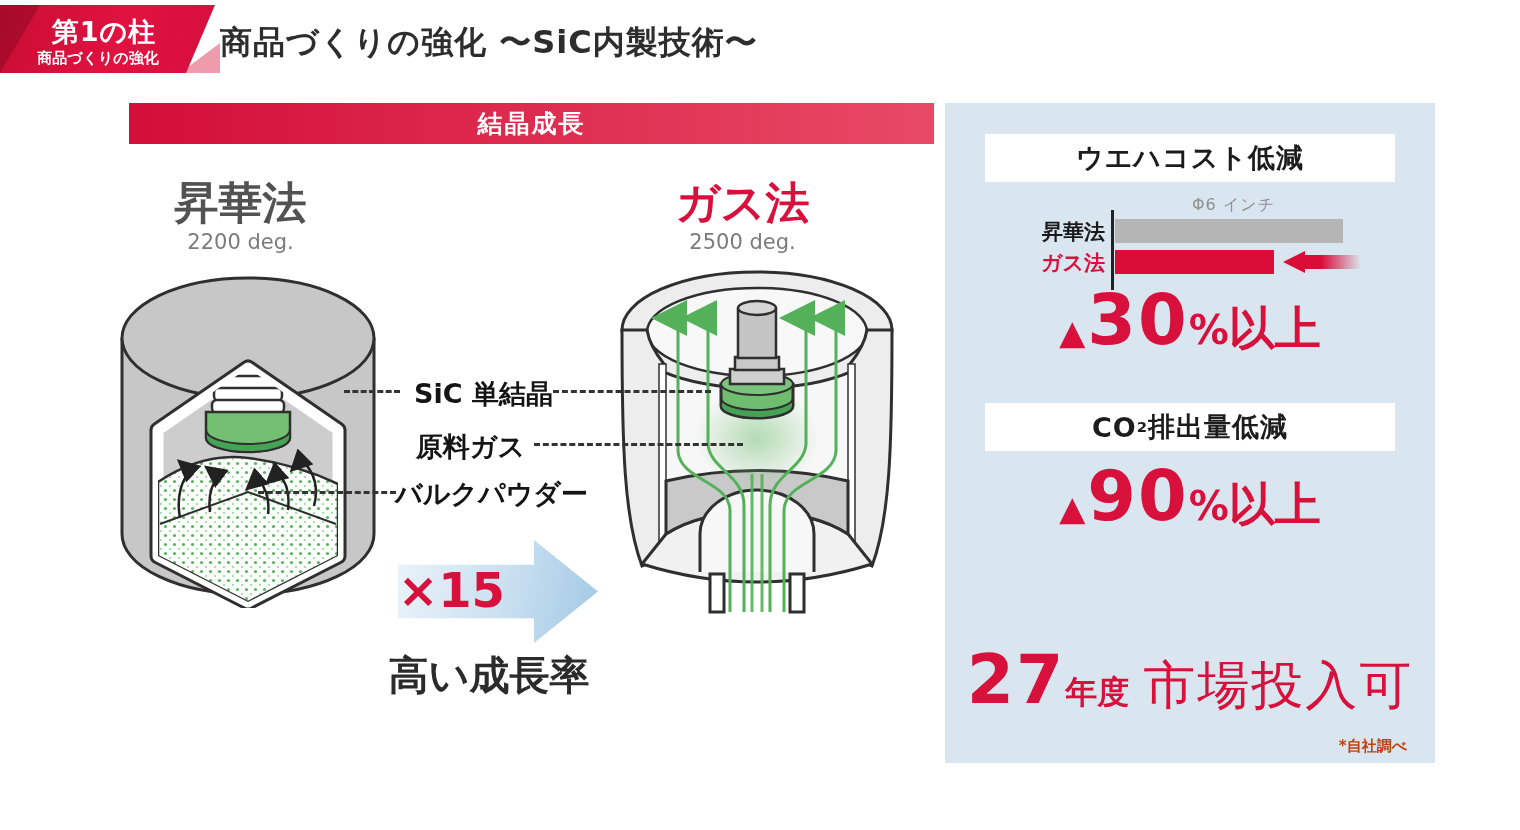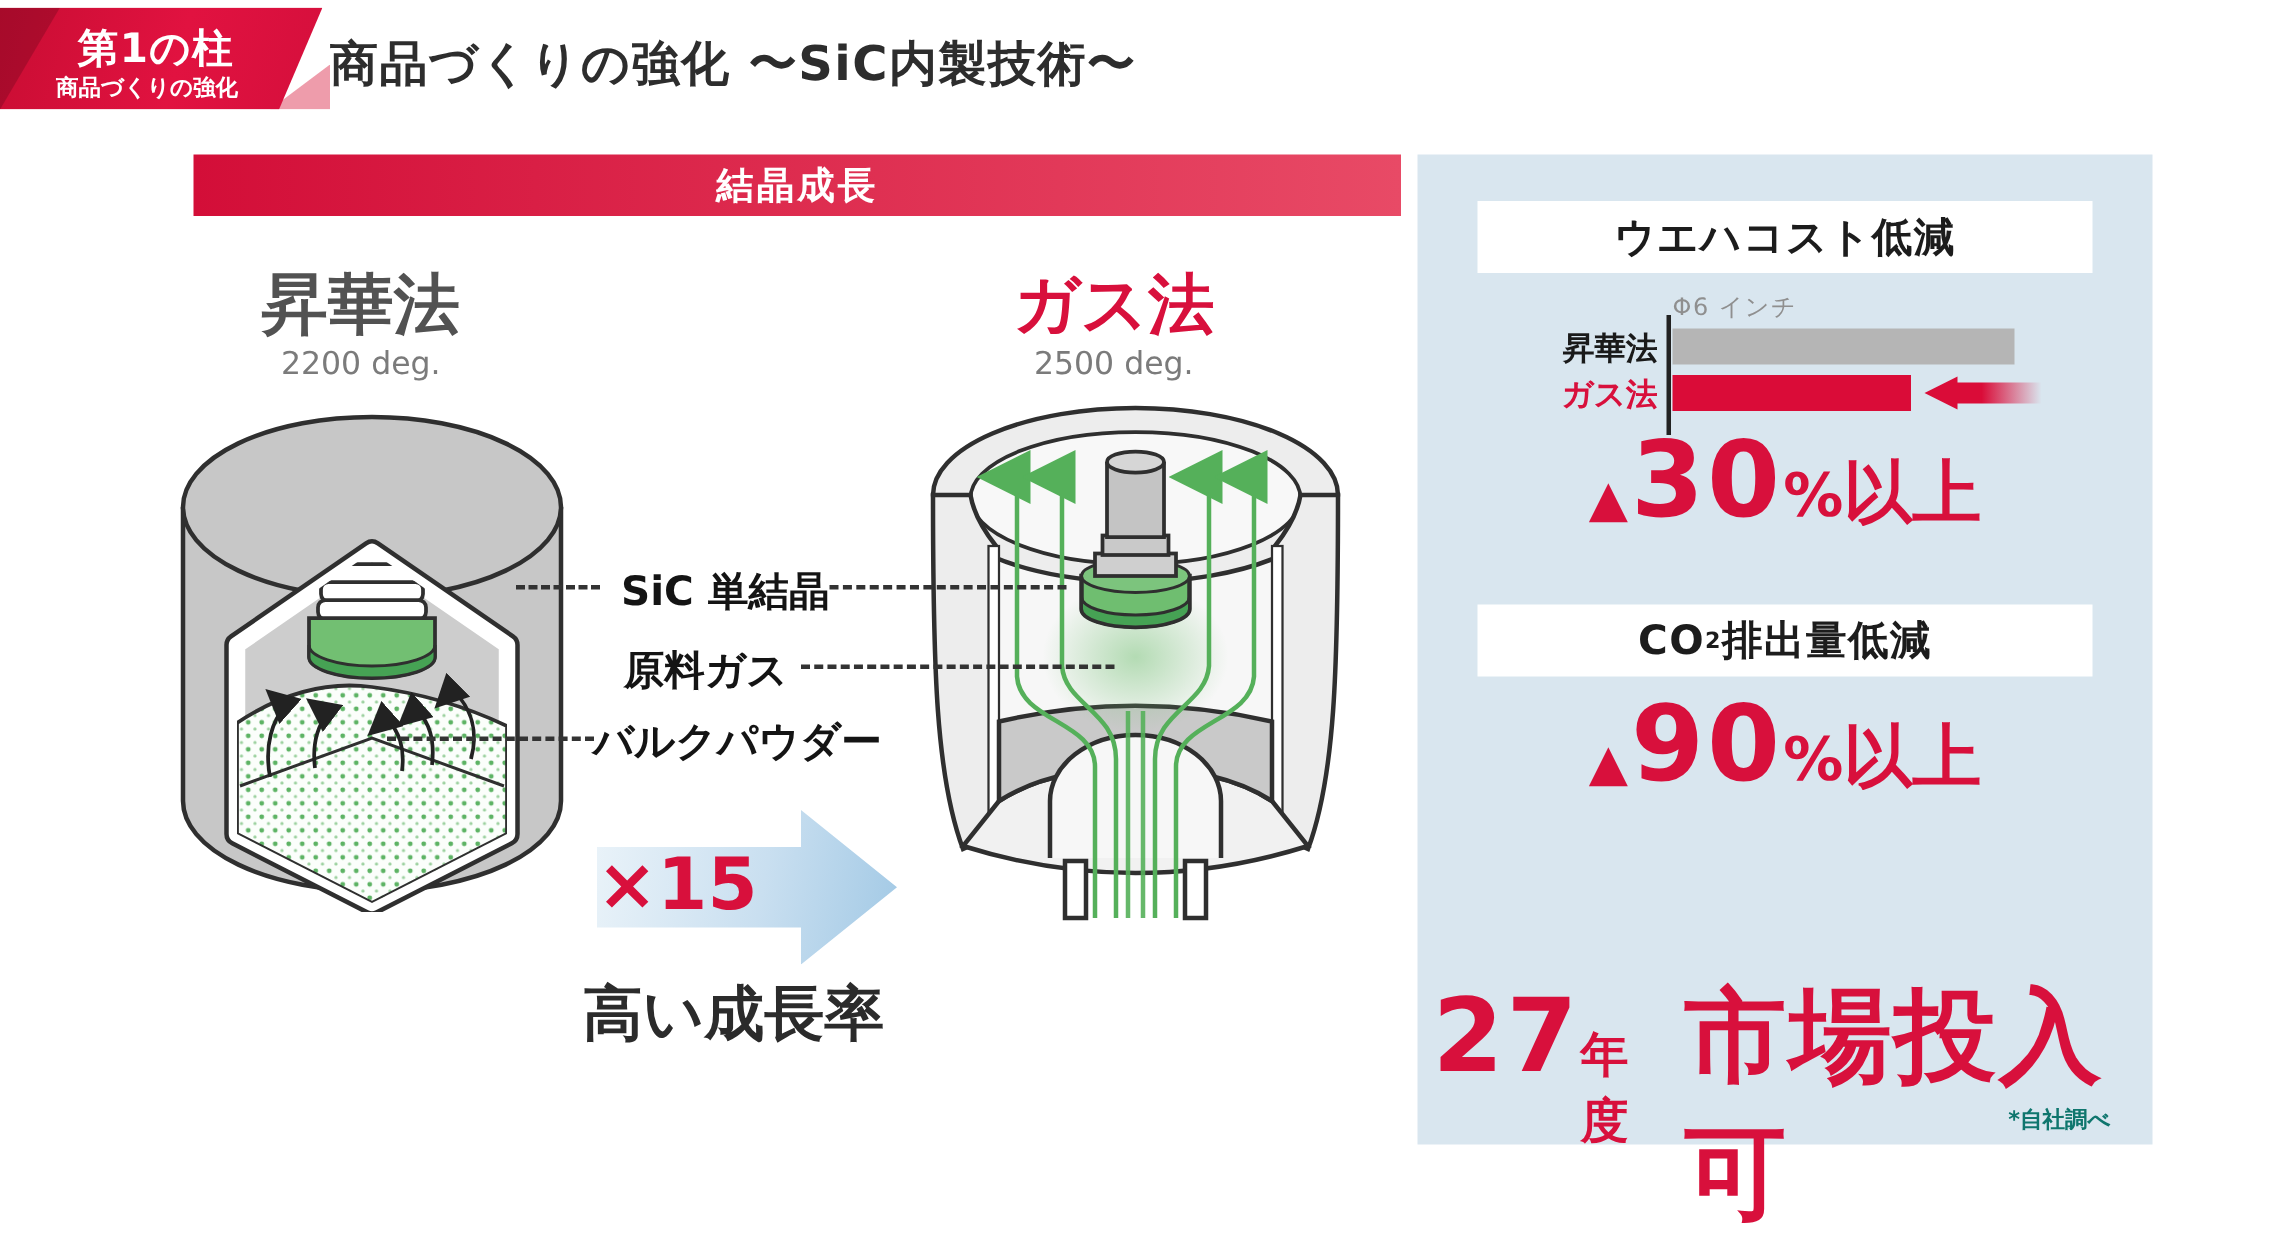--- a/index.html
+++ b/index.html
@@ -58,21 +58,21 @@
     font-size:40px; font-weight:800; color:#2b2b2b; }
 
   
   .panel { position:absolute; left:945px; top:103px; width:490px; height:660px; background:#d9e6ef; }
   .whitebox { position:absolute; left:40px; width:410px; height:48px; background:#fff;
     display:flex; align-items:center; justify-content:center;
     font-size:27px; font-weight:800; color:#1c1c1c; letter-spacing:1px; }
   .wbox1 { top:31px; } .wbox2 { top:300px; }
   .co2sub { font-size:.55em; vertical-align:sub; font-weight:800; }
 
-  .size-label { position:absolute; left:170px; top:92px; width:160px; text-align:left;
+  .size-label { position:absolute; left:170px; top:92px; width:160px; text-align:right;
     font-size:16px; color:#8f8f8f; letter-spacing:1px; }
   .row-label { position:absolute; left:55px; width:105px; text-align:right;
     font-size:21px; font-weight:800; line-height:24px; }
   .row1 { top:117px; color:#1a1a1a; } .row2 { top:148px; color:#d8103c; }
   .chart-axis { position:absolute; left:166px; top:107px; width:3px; height:80px; background:#222; }
   .bar { position:absolute; left:170px; height:24px; }
   .bar-gray { top:116px; width:228px; background:#b5b5b5; }
   .bar-red  { top:147px; width:159px; background:#da0c38; }
   .arr-head { position:absolute; left:338px; top:148px; width:0; height:0;
     border-top:11px solid transparent; border-bottom:11px solid transparent;
@@ -88,22 +88,22 @@
   .kpi .pct { font-size:40px; font-weight:800; }
   .kpi .suf { font-size:46px; font-weight:800; }
 
   .red-banner { position:absolute; left:40px; top:481px; width:410px; height:48px; background:#da0c38;
     display:flex; align-items:center; justify-content:center;
     color:#fff; font-size:27px; font-weight:800; letter-spacing:2px; }
   .launch { position:absolute; left:10px; top:543px; width:470px; height:82px; color:#d8103c;
     display:flex; align-items:baseline; justify-content:center; }
   .launch .year { font-size:68px; font-weight:800; line-height:1; letter-spacing:2px; }
   .launch .unit { font-size:32px; font-weight:800; margin-right:14px; }
-  .launch .txt  { font-size:68px; font-weight:700; letter-spacing:2px; }
-  .footnote { position:absolute; right:28px; top:634px; font-size:15px; font-weight:600; color:#0f766e; }
+  .launch .txt  { font-size:52px; font-weight:400; letter-spacing:2px; }
+  .footnote { position:absolute; right:28px; top:634px; font-size:15px; font-weight:600; color:#c2410c; }
 </style>
 </head>
 <body>
 
 <div class="stage">
 
   <div class="badge-wrap">
     <div class="badge-light"></div>
     <div class="badge-main">
       <div class="badge-facet"></div>

